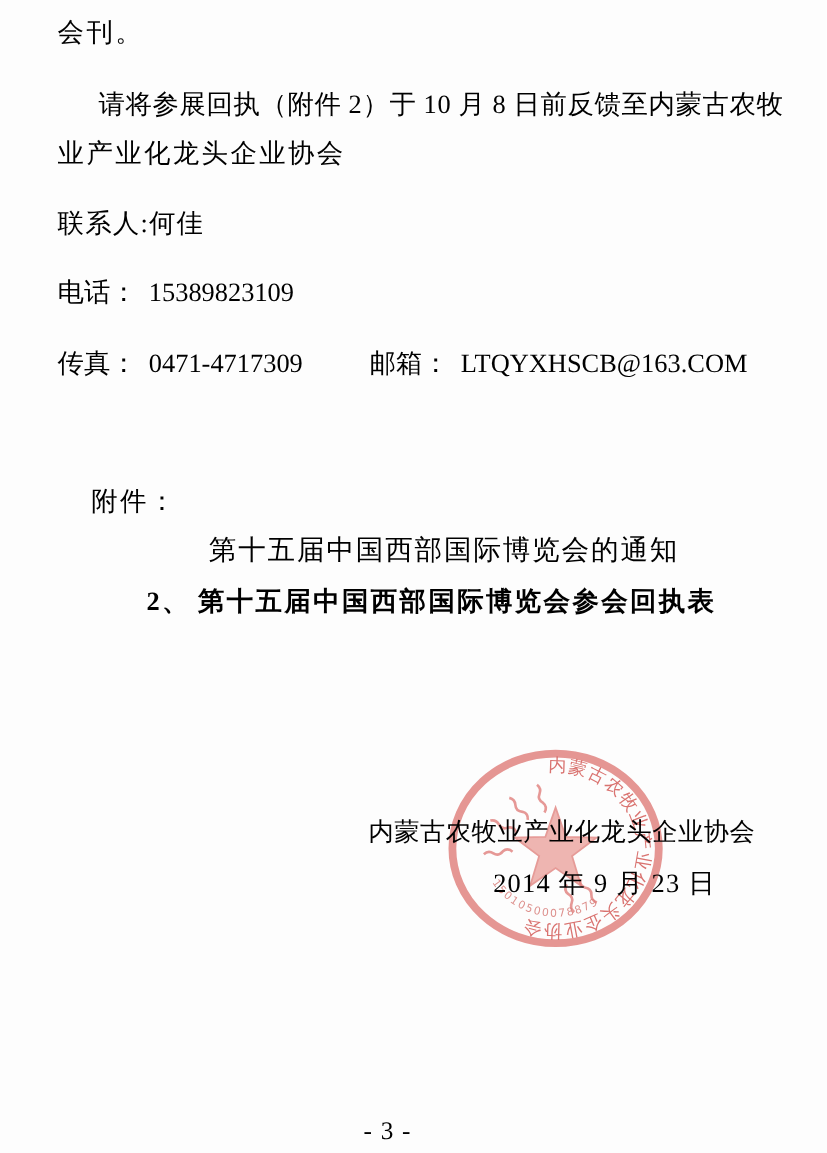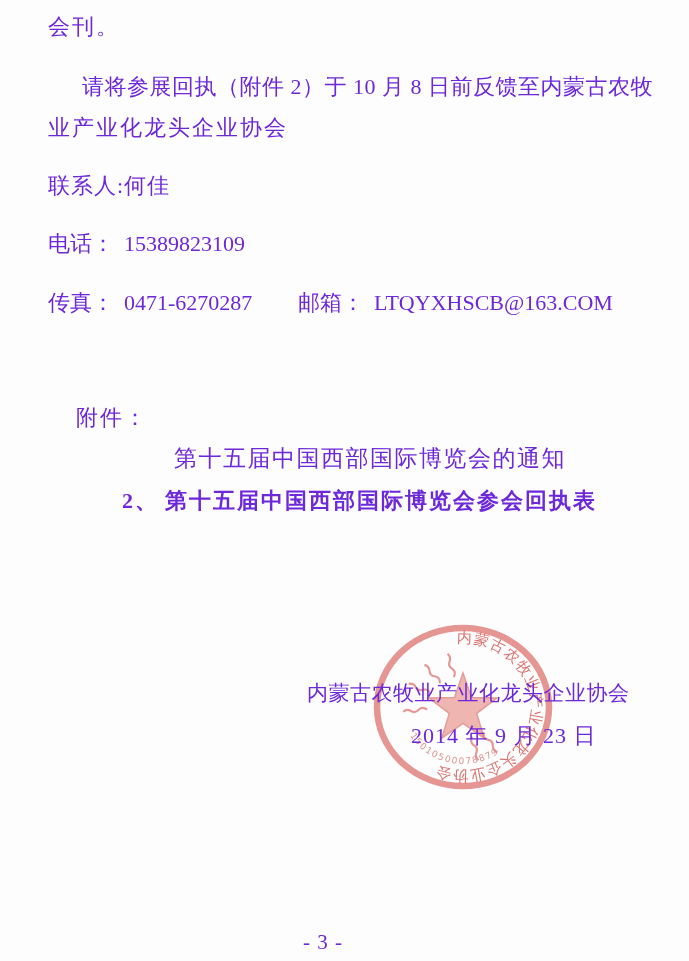--- a/index.html
+++ b/index.html
@@ -2,32 +2,32 @@
 <html><head>
 <meta charset="utf-8">
 <style>
   * { margin:0; padding:0; box-sizing:border-box; }
   html,body { width:689px; height:961px; }
   body { background:#ffffff; }
   .page {
     position:relative; width:689px; height:961px;
     background:#fdfdfd; overflow:hidden;
     font-family:"Liberation Serif","DejaVu Serif",serif;
-    color:#6d28d9;
+    color:#000000;
   }
   .t { position:absolute; font-size:22px; line-height:30px; white-space:nowrap; z-index:2; }
   .top-line   { left:48px;  top:12px;  letter-spacing:2px; }
   .para-l1    { left:82px;  top:72px;  letter-spacing:0.5px; }
   .para-l2    { left:48px;  top:113px; letter-spacing:2px; }
   .person     { left:48px;  top:171px; letter-spacing:1px; }
   .phone-row  { left:48px;  top:229px; width:600px; }
   .fax-row    { left:48px;  top:288px; width:600px; }
   .val { margin-left:10px; }
   .abs-269 { position:absolute; left:269px; top:0; }
-  .abs-250 { position:absolute; left:250px; top:0; }
+  .abs-250 { position:absolute; left:260px; top:0; }
   .attach-label { left:76px;  top:403px; letter-spacing:2px; }
   .attach-i1l1  { left:145px; top:403px; letter-spacing:2.5px; }
   .attach-i1l2  { left:174px; top:444px; font-size:23px; letter-spacing:1.5px; }
   .attach-i2    { left:122px; top:486px; letter-spacing:2px;font-weight:bold; }
   .num-prefix { margin-right:6px; }
   .sig-org  { left:307px; top:678px; font-size:21px; letter-spacing:0.5px; }
   .sig-date { left:382px; top:721px; letter-spacing:1px;margin-left:29px; }
   .footer-page { left:303px; top:927px; font-size:21px; letter-spacing:1px; }
   .seal {
     position:absolute; left:363px; top:612px; width:200px; height:190px;
@@ -44,21 +44,21 @@
   <div class="t para-l1">请将参展回执（附件 2）于 10 月 8 日前反馈至内蒙古农牧</div>
   <div class="t para-l2">业产业化龙头企业协会</div>
 
   <div class="t person">联系人:何佳</div>
 
   <div class="t phone-row">
     <span>电话：</span><span class="val">15389823109</span>
   </div>
 
   <div class="t fax-row">
-    <span>传真：</span><span class="val">0471-6270287</span>
+    <span>传真：</span><span class="val">0471-4717309</span>
     <span class="abs-250"><span>邮箱：</span><span class="val">LTQYXHSCB@163.COM</span></span>
   </div>
 
   <div class="t attach-label">附件：</div>
   <div class="t attach-i1l2">第十五届中国西部国际博览会的通知</div>
   <div class="t attach-i2">
     <span class="num-prefix">2、</span><span>第十五届中国西部国际博览会参会回执表</span>
   </div>
 
   <svg class="seal" viewBox="0 0 200 190" xmlns="http://www.w3.org/2000/svg">

